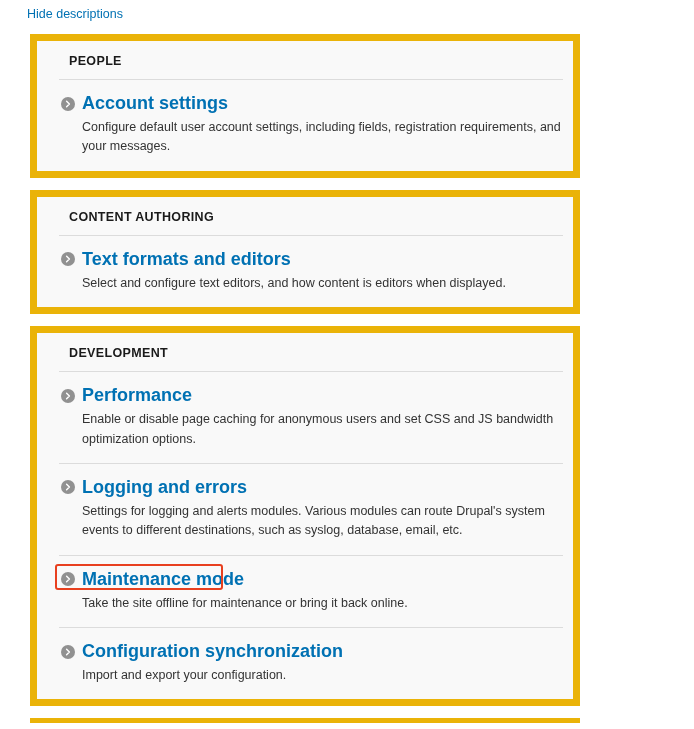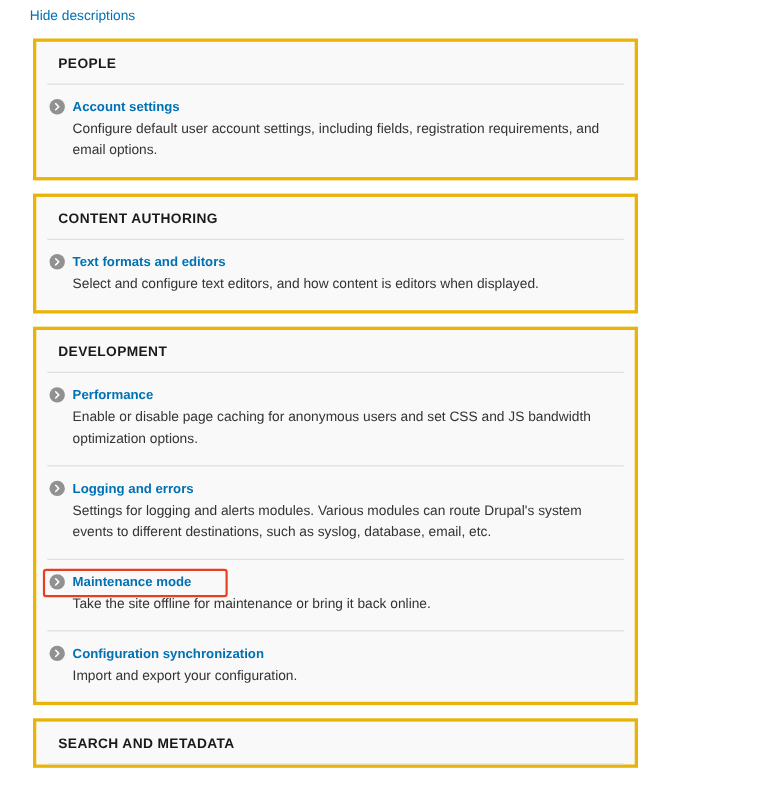--- a/index.html
+++ b/index.html
@@ -27,23 +27,24 @@
     color: #0071b3;
     font-size: 12.5px;
     text-decoration: none;
     display: inline-block;
     margin: 7px 0 0 27px;
     cursor: pointer;
   }
 
   .panel {
     margin: 12px 24px 0 30px;
-    border: 3px solid #eab308;
+    border: 7px solid #eab308;
     background: #f9f9f9;
     box-sizing: border-box;
+    padding-left: 12px;
   }
   .panel-title {
     font-size: 12.5px;
     font-weight: bold;
     color: #1a1a1a;
     letter-spacing: 0.35px;
     padding: 13px 14px 11px 10px;
     text-transform: uppercase;
     border-bottom: 1px solid #dcdcdc;
     margin: 0 10px;
@@ -72,21 +73,21 @@
     color: #ffffff;
     display: inline-flex;
     align-items: center;
     justify-content: center;
     flex: 0 0 auto;
     margin-left: 2px;
   }
   .bullet svg { display: block; }
   .item-link {
     color: #0071b3;
-    font-size: 12px;
+    font-size: 18px;
     font-weight: bold;
     text-decoration: none;
     cursor: pointer;
   }
   .item-link.underlined { }
   .item-desc {
     font-size: 12.5px;
     color: #333333;
     line-height: 1.55;
     margin: 4px 0 0 23px;
@@ -125,21 +126,21 @@
         <div class="items">
           <div class="item">
             <div class="item-head">
               <span class="bullet">
                 <svg width="8" height="8" viewBox="0 0 8 8">
                   <path d="M2.6 1.2 L5.4 4 L2.6 6.8" fill="none" stroke="#ffffff" stroke-width="1.4" stroke-linecap="round" stroke-linejoin="round"></path>
                 </svg>
               </span>
               <a class="item-link" href="#">Account settings</a>
             </div>
-            <div class="item-desc">Configure default user account settings, including fields, registration requirements, and email options.</div>
+            <div class="item-desc">Configure default user account settings, including fields, registration requirements, and your messages.</div>
           </div>
         </div>
       </div>
       <div class="panel">
         <div class="panel-title">CONTENT AUTHORING</div>
         <div class="items">
           <div class="item">
             <div class="item-head">
               <span class="bullet">
                 <svg width="8" height="8" viewBox="0 0 8 8">

